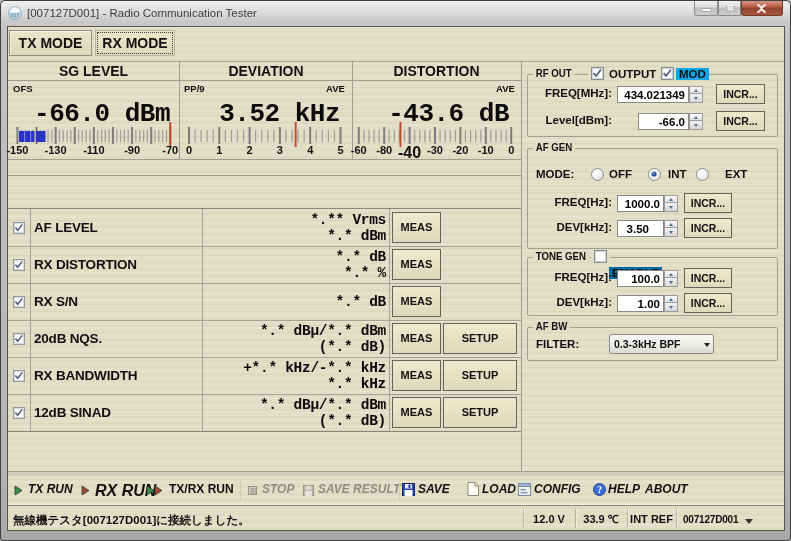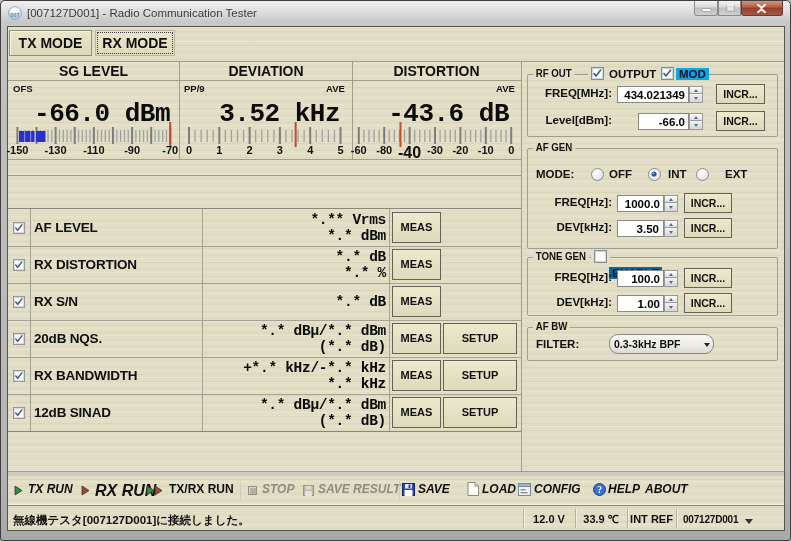--- a/index.html
+++ b/index.html
@@ -347,21 +347,21 @@
 <div style="left:664px;top:195px;width:14px;height:17px">
     <div style="left:0;top:0;width:14px;height:8px;border:1px solid #9a9a9a;background:linear-gradient(180deg,#fdfdfd,#dfdfdf)">
       <div style="left:3.5px;top:2px;width:0;height:0;border:2.8px solid transparent;border-bottom:3.8px solid #4d6f96;border-top:none"></div>
     </div>
     <div style="left:0;top:8px;width:14px;height:9px;border:1px solid #9a9a9a;border-top:none;background:linear-gradient(180deg,#f2f2f2,#d6d6d6)">
       <div style="left:3.5px;top:3px;width:0;height:0;border:2.8px solid transparent;border-top:3.8px solid #4d6f96;border-bottom:none"></div>
     </div>
   </div>
 <div class="btn" style="left:684px;top:193px;width:48px;height:20px;line-height:19px;font-size:10.5px">INCR...</div>
 <div class="lbl" style="left:462px;top:221px;width:150px;text-align:right;font-size:11.5px">DEV[kHz]:</div>
-<div class="inp" style="left:617px;top:220px;width:47px;height:17px;font-size:11.5px;line-height:16px;padding-right:4px">3.50</div>
+<div class="inp" style="left:617px;top:220px;width:47px;height:17px;font-size:11.5px;line-height:16px;padding-right:14px">3.50</div>
 <div style="left:664px;top:220px;width:14px;height:17px">
     <div style="left:0;top:0;width:14px;height:8px;border:1px solid #9a9a9a;background:linear-gradient(180deg,#fdfdfd,#dfdfdf)">
       <div style="left:3.5px;top:2px;width:0;height:0;border:2.8px solid transparent;border-bottom:3.8px solid #4d6f96;border-top:none"></div>
     </div>
     <div style="left:0;top:8px;width:14px;height:9px;border:1px solid #9a9a9a;border-top:none;background:linear-gradient(180deg,#f2f2f2,#d6d6d6)">
       <div style="left:3.5px;top:3px;width:0;height:0;border:2.8px solid transparent;border-top:3.8px solid #4d6f96;border-bottom:none"></div>
     </div>
   </div>
 <div class="btn" style="left:684px;top:218px;width:48px;height:20px;line-height:19px;font-size:10.5px">INCR...</div>
 <div style="left:527px;top:257px;width:251px;height:59px;border:1px solid #a19e90;border-radius:2px"></div>
@@ -390,21 +390,21 @@
       <div style="left:3.5px;top:2px;width:0;height:0;border:2.8px solid transparent;border-bottom:3.8px solid #4d6f96;border-top:none"></div>
     </div>
     <div style="left:0;top:8px;width:14px;height:9px;border:1px solid #9a9a9a;border-top:none;background:linear-gradient(180deg,#f2f2f2,#d6d6d6)">
       <div style="left:3.5px;top:3px;width:0;height:0;border:2.8px solid transparent;border-top:3.8px solid #4d6f96;border-bottom:none"></div>
     </div>
   </div>
 <div class="btn" style="left:684px;top:293px;width:48px;height:20px;line-height:19px;font-size:10.5px">INCR...</div>
 <div style="left:527px;top:327px;width:251px;height:34px;border:1px solid #a19e90;border-radius:2px"></div>
 <div class="lbl" style="left:533px;top:320px;font-size:10.5px;padding:0 3px;background:#e1dec5;transform:scaleX(0.92);transform-origin:0 0">AF BW</div>
 <div class="lbl" style="left:536px;top:338px;font-size:11.5px">FILTER:</div>
-<div style="left:609px;top:334px;width:105px;height:20px;border:1px solid #888;border-radius:9px;
+<div style="left:609px;top:334px;width:105px;height:20px;border:1px solid #888;border-radius:3px;
 background:linear-gradient(180deg,#f8f7f5,#ecebe8 55%,#dcdad6)">
 <div class="lbl" style="left:4px;top:3px;font-size:10.5px;position:absolute">0.3-3kHz BPF</div>
 <div style="left:94px;top:8px;width:0;height:0;border:3.5px solid transparent;border-top:4.5px solid #222;border-bottom:none;position:absolute"></div>
 </div>
 <div style="left:8px;top:472px;width:776px;height:4px;background:#cfccbf"></div>
 <div style="left:8px;top:504px;width:776px;height:1px;background:#f2f0e2"></div>
 <div style="left:8px;top:505px;width:776px;height:1px;background:#8a877a"></div>
 <svg style="position:absolute;left:14px;top:485px" width="9" height="11" viewBox="0 0 9 11">
     <path d="M1 1 L8 5.5 L1 10 Z" fill="#3c8a46" stroke="#2f3a2f" stroke-width="0.8"></path>
   </svg>

